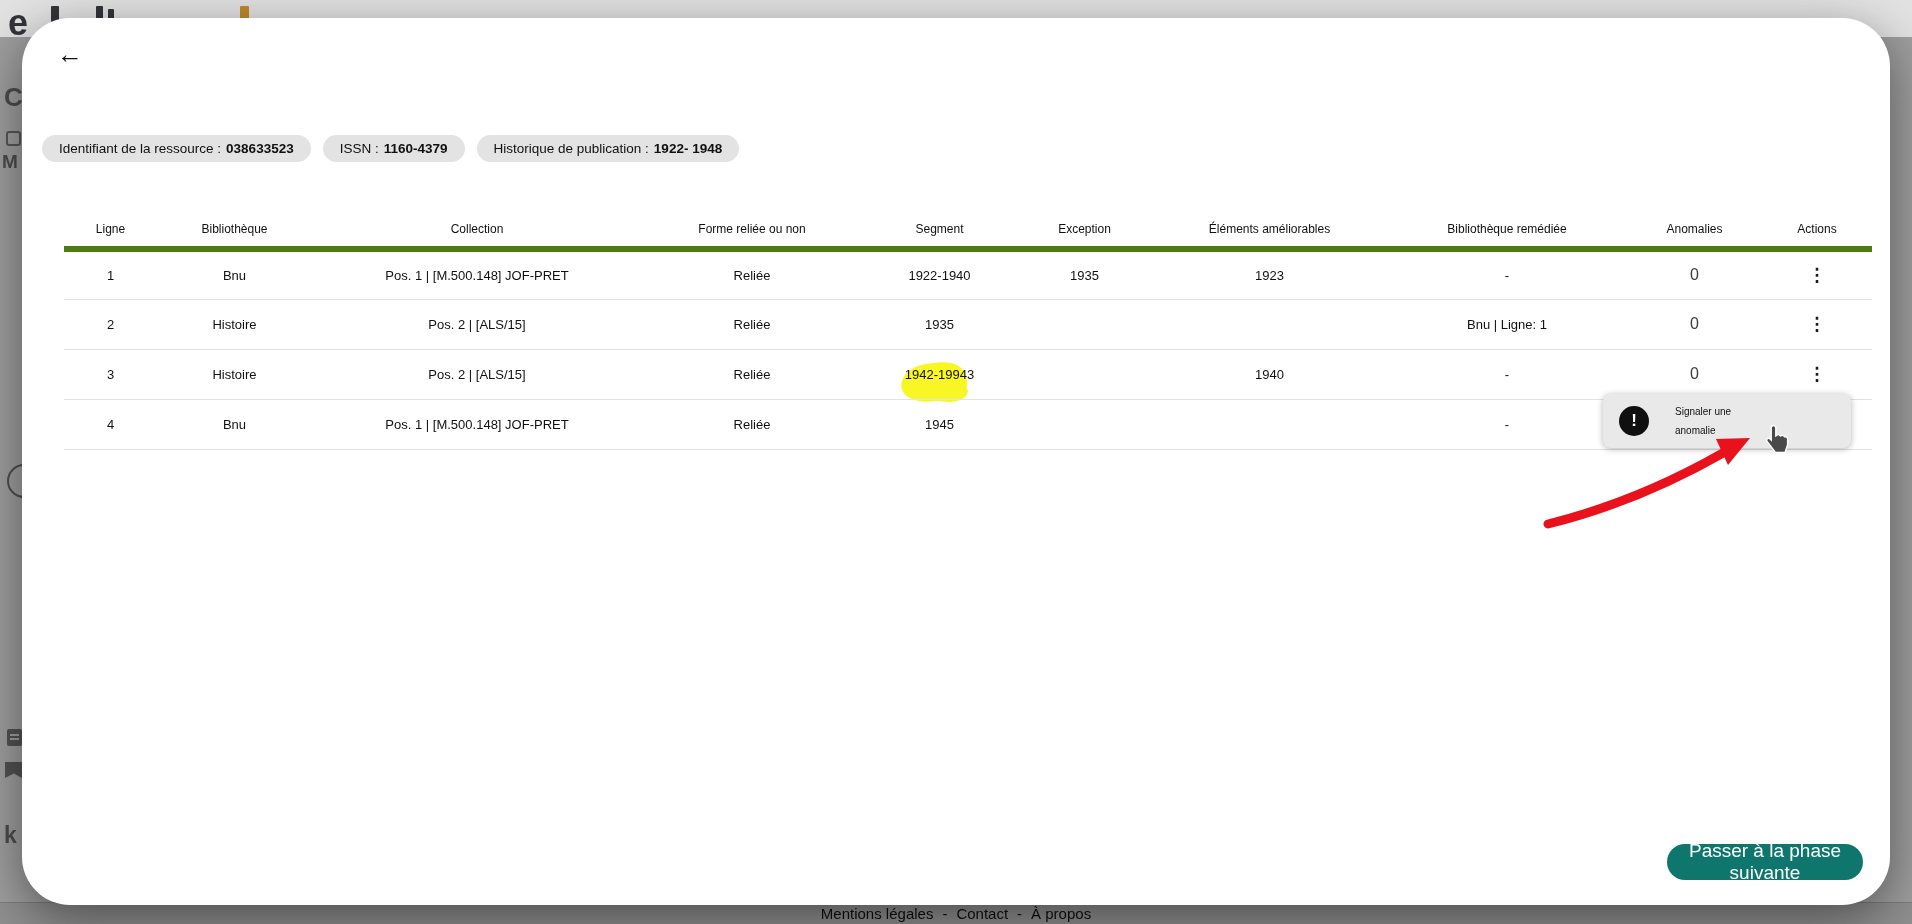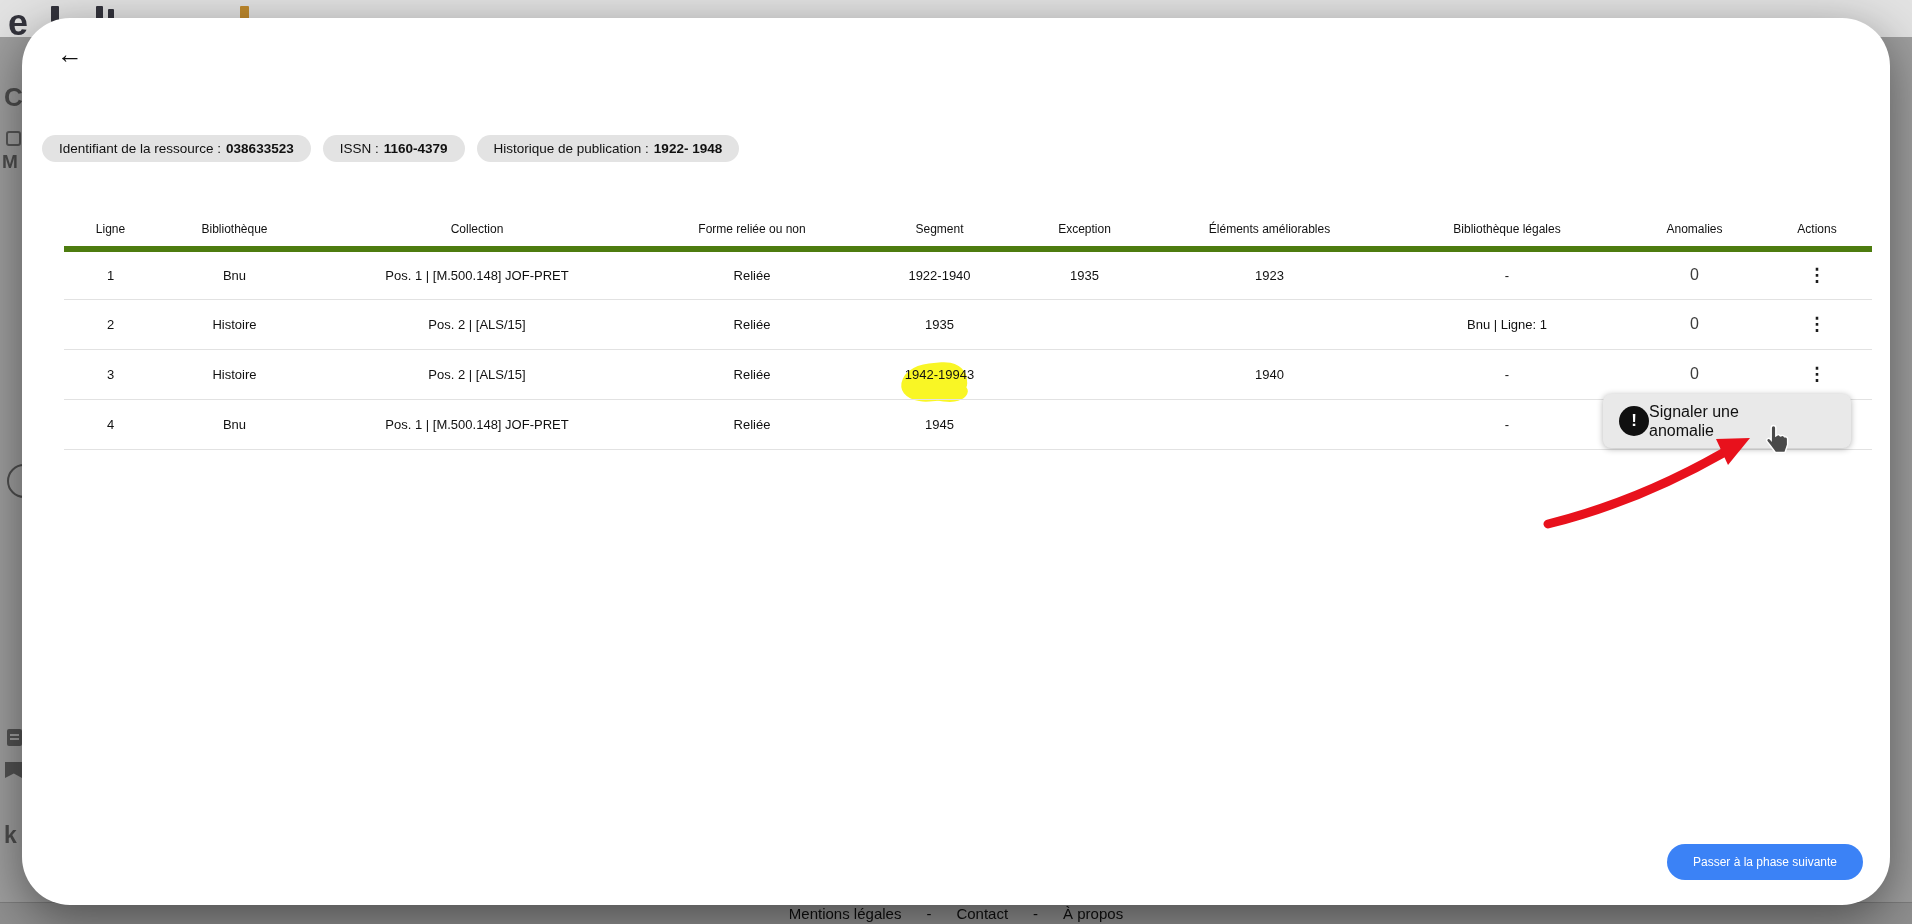--- a/index.html
+++ b/index.html
@@ -26,21 +26,21 @@
   .frag-m { left:2px; top:151px; font-size:19px; font-weight:700; }
   .frag-circle { left:7px; top:464px; width:34px; height:34px; border:2px solid #4e4e4e; border-radius:50%; }
   .frag-icon1 { left:7px; top:729px; width:15px; height:17px; background:#525252; border-radius:2px; }
   .frag-icon1::after { content:""; position:absolute; left:3px; top:5px; width:9px; height:2px; background:#9e9e9e; box-shadow:0 4px 0 #9e9e9e; }
   .frag-icon2 { left:5px; top:762px; width:17px; height:16px; background:#525252; clip-path:polygon(0 0,100% 0,100% 100%,52% 72%,0 100%); }
   .frag-k { left:4px; top:822px; font-size:23px; font-weight:700; }
 
   .footer-band {
     position:absolute; left:0; top:902px; width:1912px; height:22px;
     background:#8f8f8f; border-top:1px solid #7c7c7c;
-    display:flex; justify-content:center; align-items:center; gap:25px;
+    display:flex; justify-content:center; align-items:center; gap:9px;
     font-size:15px; color:#0e0e0e;
   }
   .footer-band a { color:#0e0e0e; text-decoration:none; cursor:pointer; }
 
   
   .modal {
     position:absolute; left:22px; top:18px; width:1868px; height:887px;
     background:#ffffff; border-radius:48px;
     box-shadow:0 14px 50px rgba(0,0,0,0.45);
   }
@@ -96,31 +96,31 @@
   .tooltip {
     position:absolute; left:1581px; top:376px; width:248px; height:54px;
     background:#e9e9e9; border-radius:8px; box-shadow:0 1px 6px rgba(0,0,0,0.3);
     display:flex; align-items:center; z-index:5; cursor:pointer;
   }
   .alert-circle {
     width:30px; height:30px; min-width:30px; border-radius:50%; background:#101010;
     color:#fff; font-weight:700; font-size:17px;
     display:flex; align-items:center; justify-content:center; margin-left:16px;
   }
-  .tooltip-text { font-size:16px; line-height:19px; color:#101010; }
+  .tooltip-text { margin-left:26px; font-size:10px; line-height:19px; color:#101010; }
   .cursor-icon { position:absolute; left:162px; top:30px; z-index:6; }
 
   
   .arrow-svg { position:absolute; left:1495px; top:405px; width:270px; height:130px; z-index:6; pointer-events:none; }
 
   
   .next-btn {
     position:absolute; left:1645px; top:826px; width:196px; height:36px;
-    background:#3b82f6; color:#fff; border:none; border-radius:18px;
-    font-size:12px; font-family:"Liberation Sans", sans-serif;
+    background:#0f766e; color:#fff; border:none; border-radius:18px;
+    font-size:19px; font-family:"Liberation Sans", sans-serif;
     display:flex; align-items:center; justify-content:center; cursor:pointer; z-index:4;
   }
 </style>
 </head>
 <body>
 
 <div class="header-band">
   <span class="logo-e">e</span>
   <span class="logo-stroke ls1"></span>
   <span class="logo-stroke ls2"></span>
@@ -184,21 +184,21 @@
       </colgroup>
       <thead>
         <tr>
           <th>Ligne</th>
           <th>Bibliothèque</th>
           <th>Collection</th>
           <th>Forme reliée ou non</th>
           <th>Segment</th>
           <th>Exception</th>
           <th>Éléments améliorables</th>
-          <th>Bibliothèque légales</th>
+          <th>Bibliothèque remédiée</th>
           <th>Anomalies</th>
           <th>Actions</th>
         </tr>
       </thead>
       <tbody>
         <tr>
           <td>1</td>
           <td>Bnu</td>
           <td>Pos. 1 | [M.500.148] JOF-PRET</td>
           <td>Reliée</td>

